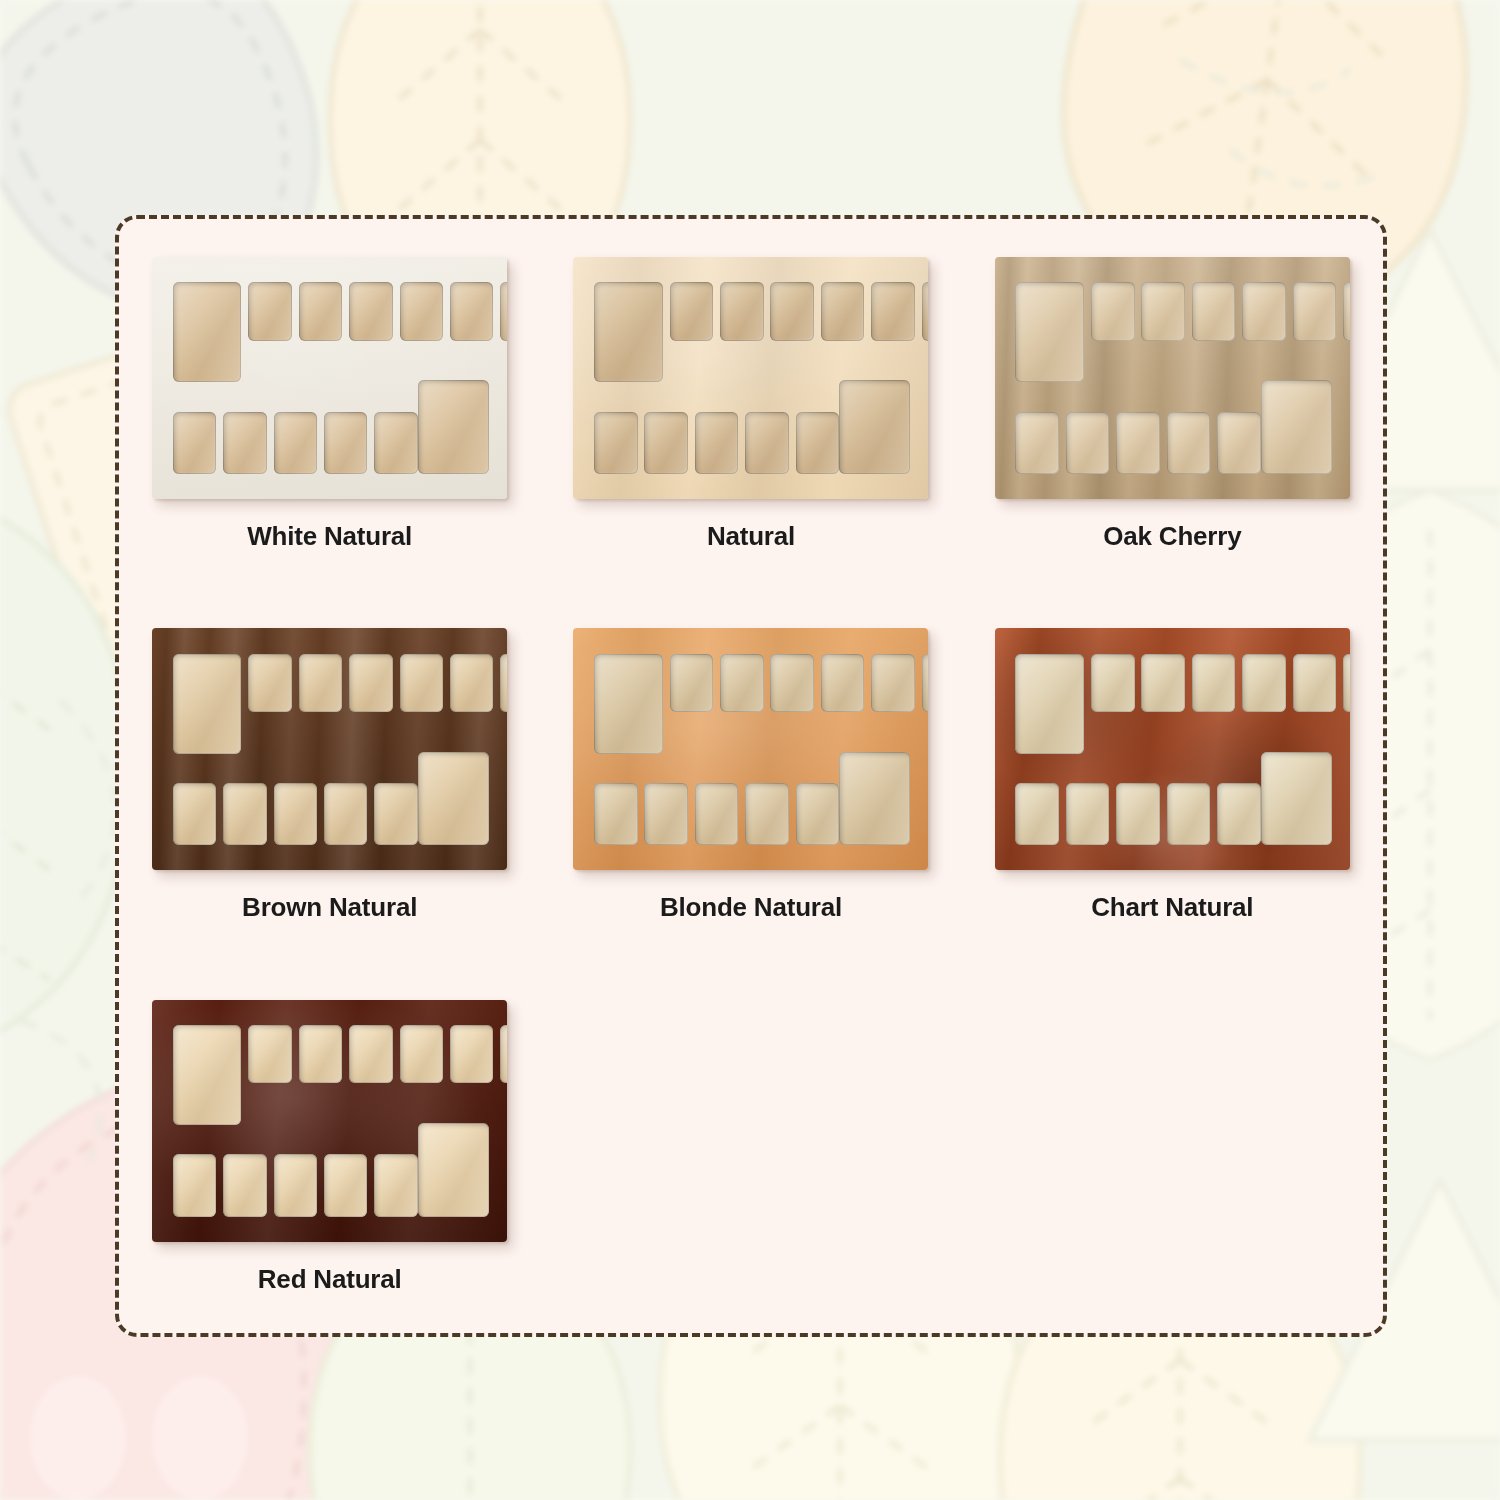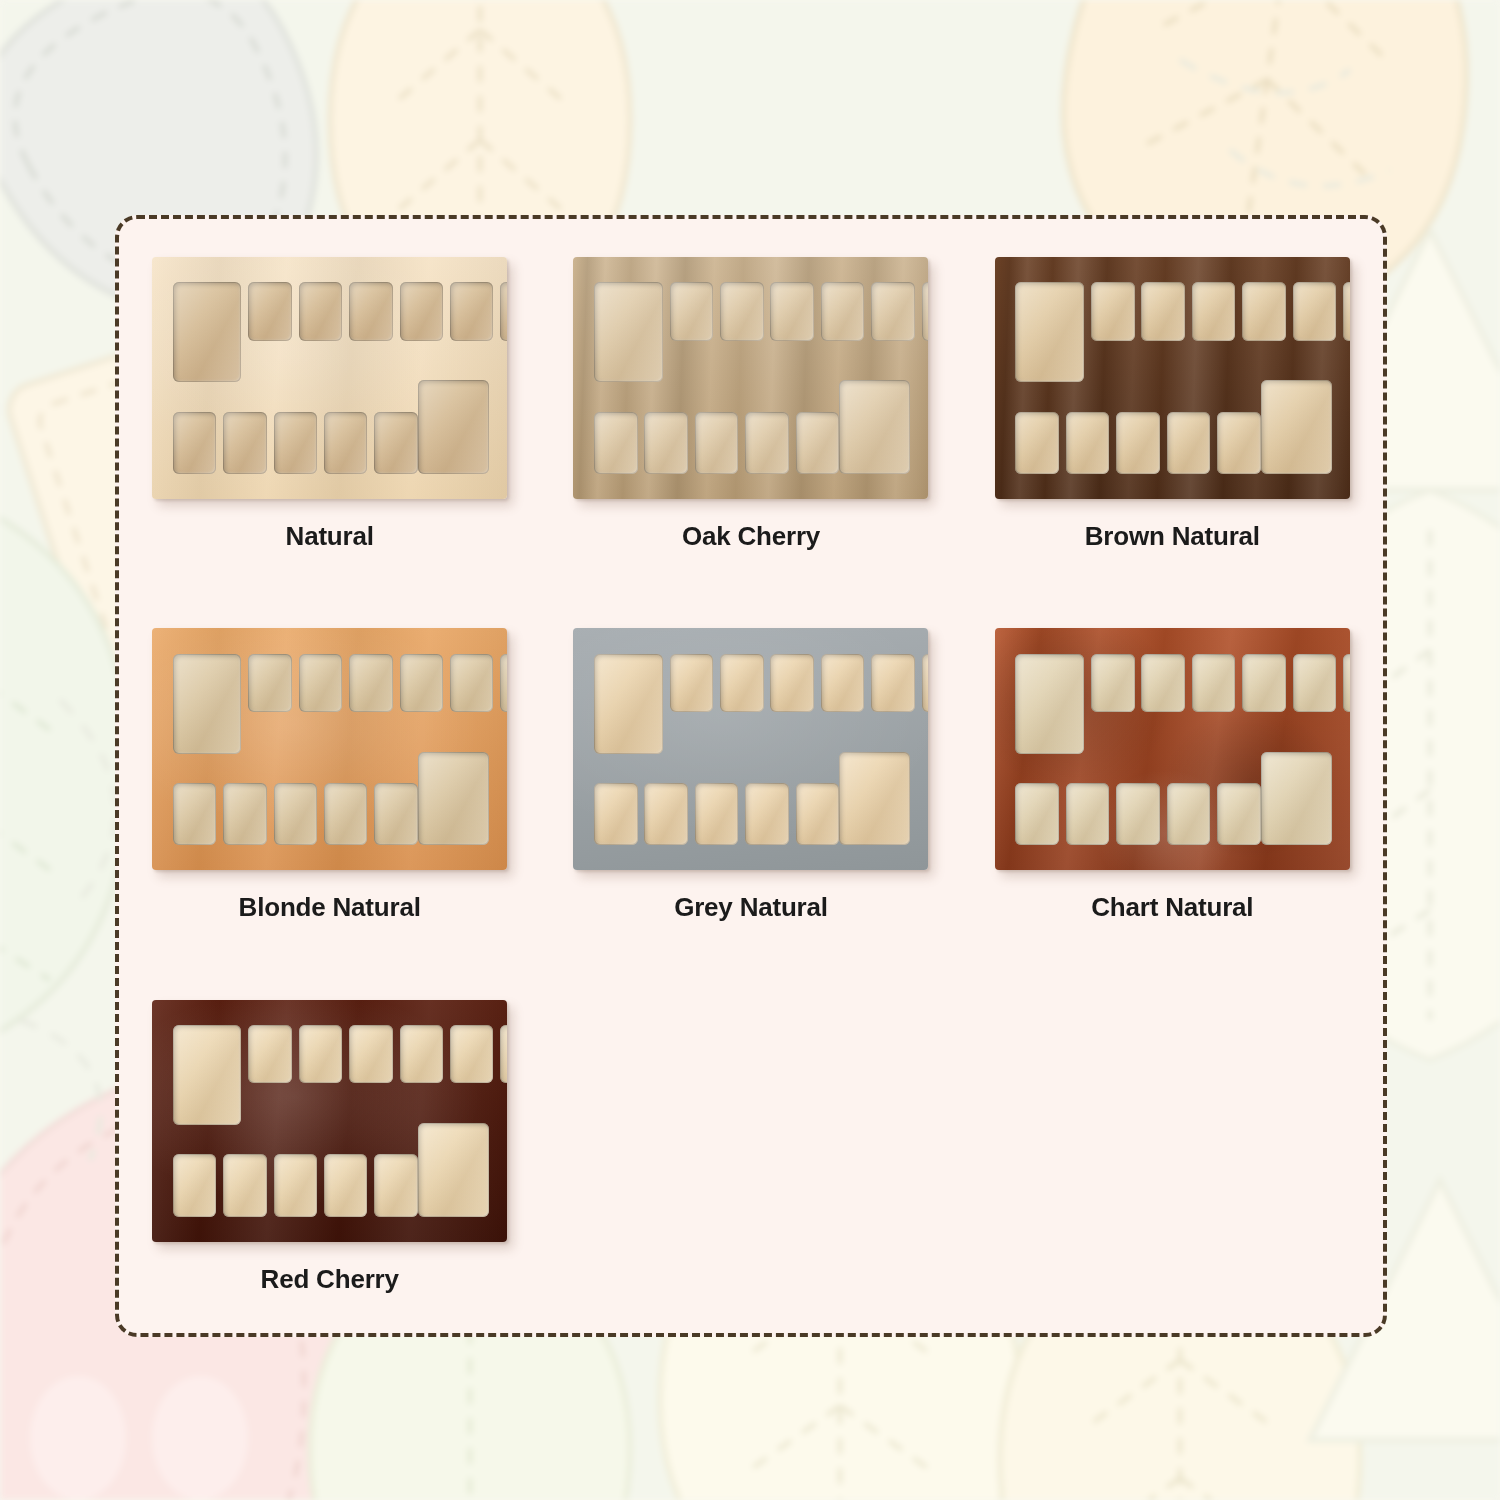--- a/index.html
+++ b/index.html
@@ -157,20 +157,44 @@
       </g>
     </g>
   </svg>
 </div>
 
 <div id="header">
 </div>
 
 <div id="panel">
   <div id="grid">
+      <div class="cell">
+        <div class="swatch-wrap">
+          <div class="swatch">
+            <div class="grain" style="background: radial-gradient(80% 70% at 42% 36%, rgba(255, 255, 255, 0.1), rgba(0, 0, 0, 0) 78%), linear-gradient(173deg, rgb(244, 241, 234) 0%, rgb(230, 225, 214) 100%);"></div>
+            <div class="keys">
+              <div class="key" style="left: 20.6129px; top: 25.0345px; width: 68.7097px; height: 100.138px; background: linear-gradient(168deg, rgb(227, 205, 173) 0%, rgb(212, 185, 145) 100%);"></div>
+              <div class="key" style="left: 96.1935px; top: 25.0345px; width: 43.5161px; height: 58.4138px; background: linear-gradient(168deg, rgb(227, 205, 173) 0%, rgb(212, 185, 145) 100%);"></div>
+              <div class="key" style="left: 146.581px; top: 25.0345px; width: 43.5161px; height: 58.4138px; background: linear-gradient(168deg, rgb(227, 205, 173) 0%, rgb(212, 185, 145) 100%);"></div>
+              <div class="key" style="left: 196.968px; top: 25.0345px; width: 43.5161px; height: 58.4138px; background: linear-gradient(168deg, rgb(227, 205, 173) 0%, rgb(212, 185, 145) 100%);"></div>
+              <div class="key" style="left: 247.355px; top: 25.0345px; width: 43.5161px; height: 58.4138px; background: linear-gradient(168deg, rgb(227, 205, 173) 0%, rgb(212, 185, 145) 100%);"></div>
+              <div class="key" style="left: 297.742px; top: 25.0345px; width: 43.5161px; height: 58.4138px; background: linear-gradient(168deg, rgb(227, 205, 173) 0%, rgb(212, 185, 145) 100%);"></div>
+              <div class="key" style="left: 348.129px; top: 25.0345px; width: 43.5161px; height: 58.4138px; background: linear-gradient(168deg, rgb(227, 205, 173) 0%, rgb(212, 185, 145) 100%);"></div>
+              <div class="key" style="left: 20.6129px; top: 154.379px; width: 43.5161px; height: 62.5862px; background: linear-gradient(168deg, rgb(227, 205, 173) 0%, rgb(212, 185, 145) 100%);"></div>
+              <div class="key" style="left: 71px; top: 154.379px; width: 43.5161px; height: 62.5862px; background: linear-gradient(168deg, rgb(227, 205, 173) 0%, rgb(212, 185, 145) 100%);"></div>
+              <div class="key" style="left: 121.387px; top: 154.379px; width: 43.5161px; height: 62.5862px; background: linear-gradient(168deg, rgb(227, 205, 173) 0%, rgb(212, 185, 145) 100%);"></div>
+              <div class="key" style="left: 171.774px; top: 154.379px; width: 43.5161px; height: 62.5862px; background: linear-gradient(168deg, rgb(227, 205, 173) 0%, rgb(212, 185, 145) 100%);"></div>
+              <div class="key" style="left: 222.161px; top: 154.379px; width: 43.5161px; height: 62.5862px; background: linear-gradient(168deg, rgb(227, 205, 173) 0%, rgb(212, 185, 145) 100%);"></div>
+              <div class="key" style="left: 272.548px; top: 154.379px; width: 43.5161px; height: 62.5862px; background: linear-gradient(168deg, rgb(227, 205, 173) 0%, rgb(212, 185, 145) 100%);"></div>
+              <div class="key" style="left: 265.677px; top: 123.086px; width: 71px; height: 93.8793px; background: linear-gradient(168deg, rgb(227, 205, 173) 0%, rgb(212, 185, 145) 100%);"></div>
+            </div>
+          </div>
+        </div>
+        <div class="label">White Natural</div>
+      </div>
       <div class="cell">
         <div class="swatch-wrap">
           <div class="swatch">
             <div class="grain" style="background: linear-gradient(95deg, rgba(255, 255, 255, 0.1) 0%, rgba(0, 0, 0, 0.05) 18%, rgba(255, 255, 255, 0.09) 36%, rgba(0, 0, 0, 0.05) 55%, rgba(255, 255, 255, 0.08) 74%, rgba(0, 0, 0, 0.05) 100%), radial-gradient(70% 60% at 40% 40%, rgba(255, 255, 255, 0.14), rgba(0, 0, 0, 0) 75%), linear-gradient(175deg, rgb(246, 228, 200) 0%, rgb(236, 211, 171) 100%);"></div>
             <div class="keys">
               <div class="key" style="left: 20.6129px; top: 25.0345px; width: 68.7097px; height: 100.138px; background: linear-gradient(168deg, rgb(221, 199, 164) 0%, rgb(205, 177, 138) 100%);"></div>
               <div class="key" style="left: 96.1935px; top: 25.0345px; width: 43.5161px; height: 58.4138px; background: linear-gradient(168deg, rgb(221, 199, 164) 0%, rgb(205, 177, 138) 100%);"></div>
               <div class="key" style="left: 146.581px; top: 25.0345px; width: 43.5161px; height: 58.4138px; background: linear-gradient(168deg, rgb(221, 199, 164) 0%, rgb(205, 177, 138) 100%);"></div>
               <div class="key" style="left: 196.968px; top: 25.0345px; width: 43.5161px; height: 58.4138px; background: linear-gradient(168deg, rgb(221, 199, 164) 0%, rgb(205, 177, 138) 100%);"></div>
               <div class="key" style="left: 247.355px; top: 25.0345px; width: 43.5161px; height: 58.4138px; background: linear-gradient(168deg, rgb(221, 199, 164) 0%, rgb(205, 177, 138) 100%);"></div>
@@ -256,44 +280,20 @@
               <div class="key" style="left: 272.548px; top: 154.379px; width: 43.5161px; height: 62.5862px; background: linear-gradient(168deg, rgb(227, 211, 180) 0%, rgb(210, 189, 150) 100%);"></div>
               <div class="key" style="left: 265.677px; top: 123.086px; width: 71px; height: 93.8793px; background: linear-gradient(168deg, rgb(227, 211, 180) 0%, rgb(210, 189, 150) 100%);"></div>
             </div>
           </div>
         </div>
         <div class="label">Blonde Natural</div>
       </div>
       <div class="cell">
         <div class="swatch-wrap">
           <div class="swatch">
-            <div class="grain" style="background: radial-gradient(80% 70% at 42% 36%, rgba(255, 255, 255, 0.1), rgba(0, 0, 0, 0) 78%), linear-gradient(173deg, rgb(168, 174, 178) 0%, rgb(143, 150, 153) 100%);"></div>
-            <div class="keys">
-              <div class="key" style="left: 20.6129px; top: 25.0345px; width: 68.7097px; height: 100.138px; background: linear-gradient(168deg, rgb(240, 220, 186) 0%, rgb(223, 198, 157) 100%);"></div>
-              <div class="key" style="left: 96.1935px; top: 25.0345px; width: 43.5161px; height: 58.4138px; background: linear-gradient(168deg, rgb(240, 220, 186) 0%, rgb(223, 198, 157) 100%);"></div>
-              <div class="key" style="left: 146.581px; top: 25.0345px; width: 43.5161px; height: 58.4138px; background: linear-gradient(168deg, rgb(240, 220, 186) 0%, rgb(223, 198, 157) 100%);"></div>
-              <div class="key" style="left: 196.968px; top: 25.0345px; width: 43.5161px; height: 58.4138px; background: linear-gradient(168deg, rgb(240, 220, 186) 0%, rgb(223, 198, 157) 100%);"></div>
-              <div class="key" style="left: 247.355px; top: 25.0345px; width: 43.5161px; height: 58.4138px; background: linear-gradient(168deg, rgb(240, 220, 186) 0%, rgb(223, 198, 157) 100%);"></div>
-              <div class="key" style="left: 297.742px; top: 25.0345px; width: 43.5161px; height: 58.4138px; background: linear-gradient(168deg, rgb(240, 220, 186) 0%, rgb(223, 198, 157) 100%);"></div>
-              <div class="key" style="left: 348.129px; top: 25.0345px; width: 43.5161px; height: 58.4138px; background: linear-gradient(168deg, rgb(240, 220, 186) 0%, rgb(223, 198, 157) 100%);"></div>
-              <div class="key" style="left: 20.6129px; top: 154.379px; width: 43.5161px; height: 62.5862px; background: linear-gradient(168deg, rgb(240, 220, 186) 0%, rgb(223, 198, 157) 100%);"></div>
-              <div class="key" style="left: 71px; top: 154.379px; width: 43.5161px; height: 62.5862px; background: linear-gradient(168deg, rgb(240, 220, 186) 0%, rgb(223, 198, 157) 100%);"></div>
-              <div class="key" style="left: 121.387px; top: 154.379px; width: 43.5161px; height: 62.5862px; background: linear-gradient(168deg, rgb(240, 220, 186) 0%, rgb(223, 198, 157) 100%);"></div>
-              <div class="key" style="left: 171.774px; top: 154.379px; width: 43.5161px; height: 62.5862px; background: linear-gradient(168deg, rgb(240, 220, 186) 0%, rgb(223, 198, 157) 100%);"></div>
-              <div class="key" style="left: 222.161px; top: 154.379px; width: 43.5161px; height: 62.5862px; background: linear-gradient(168deg, rgb(240, 220, 186) 0%, rgb(223, 198, 157) 100%);"></div>
-              <div class="key" style="left: 272.548px; top: 154.379px; width: 43.5161px; height: 62.5862px; background: linear-gradient(168deg, rgb(240, 220, 186) 0%, rgb(223, 198, 157) 100%);"></div>
-              <div class="key" style="left: 265.677px; top: 123.086px; width: 71px; height: 93.8793px; background: linear-gradient(168deg, rgb(240, 220, 186) 0%, rgb(223, 198, 157) 100%);"></div>
-            </div>
-          </div>
-        </div>
-        <div class="label">Grey Natural</div>
-      </div>
-      <div class="cell">
-        <div class="swatch-wrap">
-          <div class="swatch">
             <div class="grain" style="background: radial-gradient(40% 55% at 22% 30%, rgba(0, 0, 0, 0.18), rgba(0, 0, 0, 0) 70%), radial-gradient(35% 45% at 72% 64%, rgba(0, 0, 0, 0.16), rgba(0, 0, 0, 0) 70%), radial-gradient(28% 38% at 48% 85%, rgba(255, 255, 255, 0.14), rgba(0, 0, 0, 0) 70%), linear-gradient(98deg, rgba(255, 255, 255, 0.1) 0%, rgba(0, 0, 0, 0.12) 12%, rgba(255, 255, 255, 0.09) 27%, rgba(0, 0, 0, 0.1) 44%, rgba(255, 255, 255, 0.1) 61%, rgba(0, 0, 0, 0.11) 78%, rgba(255, 255, 255, 0.08) 100%), linear-gradient(174deg, rgb(180, 82, 42) 0%, rgb(143, 59, 28) 100%);"></div>
             <div class="keys">
               <div class="key" style="left: 20.6129px; top: 25.0345px; width: 68.7097px; height: 100.138px; background: linear-gradient(168deg, rgb(232, 220, 192) 0%, rgb(215, 199, 163) 100%);"></div>
               <div class="key" style="left: 96.1935px; top: 25.0345px; width: 43.5161px; height: 58.4138px; background: linear-gradient(168deg, rgb(232, 220, 192) 0%, rgb(215, 199, 163) 100%);"></div>
               <div class="key" style="left: 146.581px; top: 25.0345px; width: 43.5161px; height: 58.4138px; background: linear-gradient(168deg, rgb(232, 220, 192) 0%, rgb(215, 199, 163) 100%);"></div>
               <div class="key" style="left: 196.968px; top: 25.0345px; width: 43.5161px; height: 58.4138px; background: linear-gradient(168deg, rgb(232, 220, 192) 0%, rgb(215, 199, 163) 100%);"></div>
               <div class="key" style="left: 247.355px; top: 25.0345px; width: 43.5161px; height: 58.4138px; background: linear-gradient(168deg, rgb(232, 220, 192) 0%, rgb(215, 199, 163) 100%);"></div>
               <div class="key" style="left: 297.742px; top: 25.0345px; width: 43.5161px; height: 58.4138px; background: linear-gradient(168deg, rgb(232, 220, 192) 0%, rgb(215, 199, 163) 100%);"></div>
               <div class="key" style="left: 348.129px; top: 25.0345px; width: 43.5161px; height: 58.4138px; background: linear-gradient(168deg, rgb(232, 220, 192) 0%, rgb(215, 199, 163) 100%);"></div>
               <div class="key" style="left: 20.6129px; top: 154.379px; width: 43.5161px; height: 62.5862px; background: linear-gradient(168deg, rgb(232, 220, 192) 0%, rgb(215, 199, 163) 100%);"></div>
@@ -323,16 +323,16 @@
               <div class="key" style="left: 20.6129px; top: 154.379px; width: 43.5161px; height: 62.5862px; background: linear-gradient(168deg, rgb(241, 223, 190) 0%, rgb(224, 201, 160) 100%);"></div>
               <div class="key" style="left: 71px; top: 154.379px; width: 43.5161px; height: 62.5862px; background: linear-gradient(168deg, rgb(241, 223, 190) 0%, rgb(224, 201, 160) 100%);"></div>
               <div class="key" style="left: 121.387px; top: 154.379px; width: 43.5161px; height: 62.5862px; background: linear-gradient(168deg, rgb(241, 223, 190) 0%, rgb(224, 201, 160) 100%);"></div>
               <div class="key" style="left: 171.774px; top: 154.379px; width: 43.5161px; height: 62.5862px; background: linear-gradient(168deg, rgb(241, 223, 190) 0%, rgb(224, 201, 160) 100%);"></div>
               <div class="key" style="left: 222.161px; top: 154.379px; width: 43.5161px; height: 62.5862px; background: linear-gradient(168deg, rgb(241, 223, 190) 0%, rgb(224, 201, 160) 100%);"></div>
               <div class="key" style="left: 272.548px; top: 154.379px; width: 43.5161px; height: 62.5862px; background: linear-gradient(168deg, rgb(241, 223, 190) 0%, rgb(224, 201, 160) 100%);"></div>
               <div class="key" style="left: 265.677px; top: 123.086px; width: 71px; height: 93.8793px; background: linear-gradient(168deg, rgb(241, 223, 190) 0%, rgb(224, 201, 160) 100%);"></div>
             </div>
           </div>
         </div>
-        <div class="label">Red Cherry</div>
+        <div class="label">Red Natural</div>
       </div>
     </div>
 </div>
 
 </body></html>

